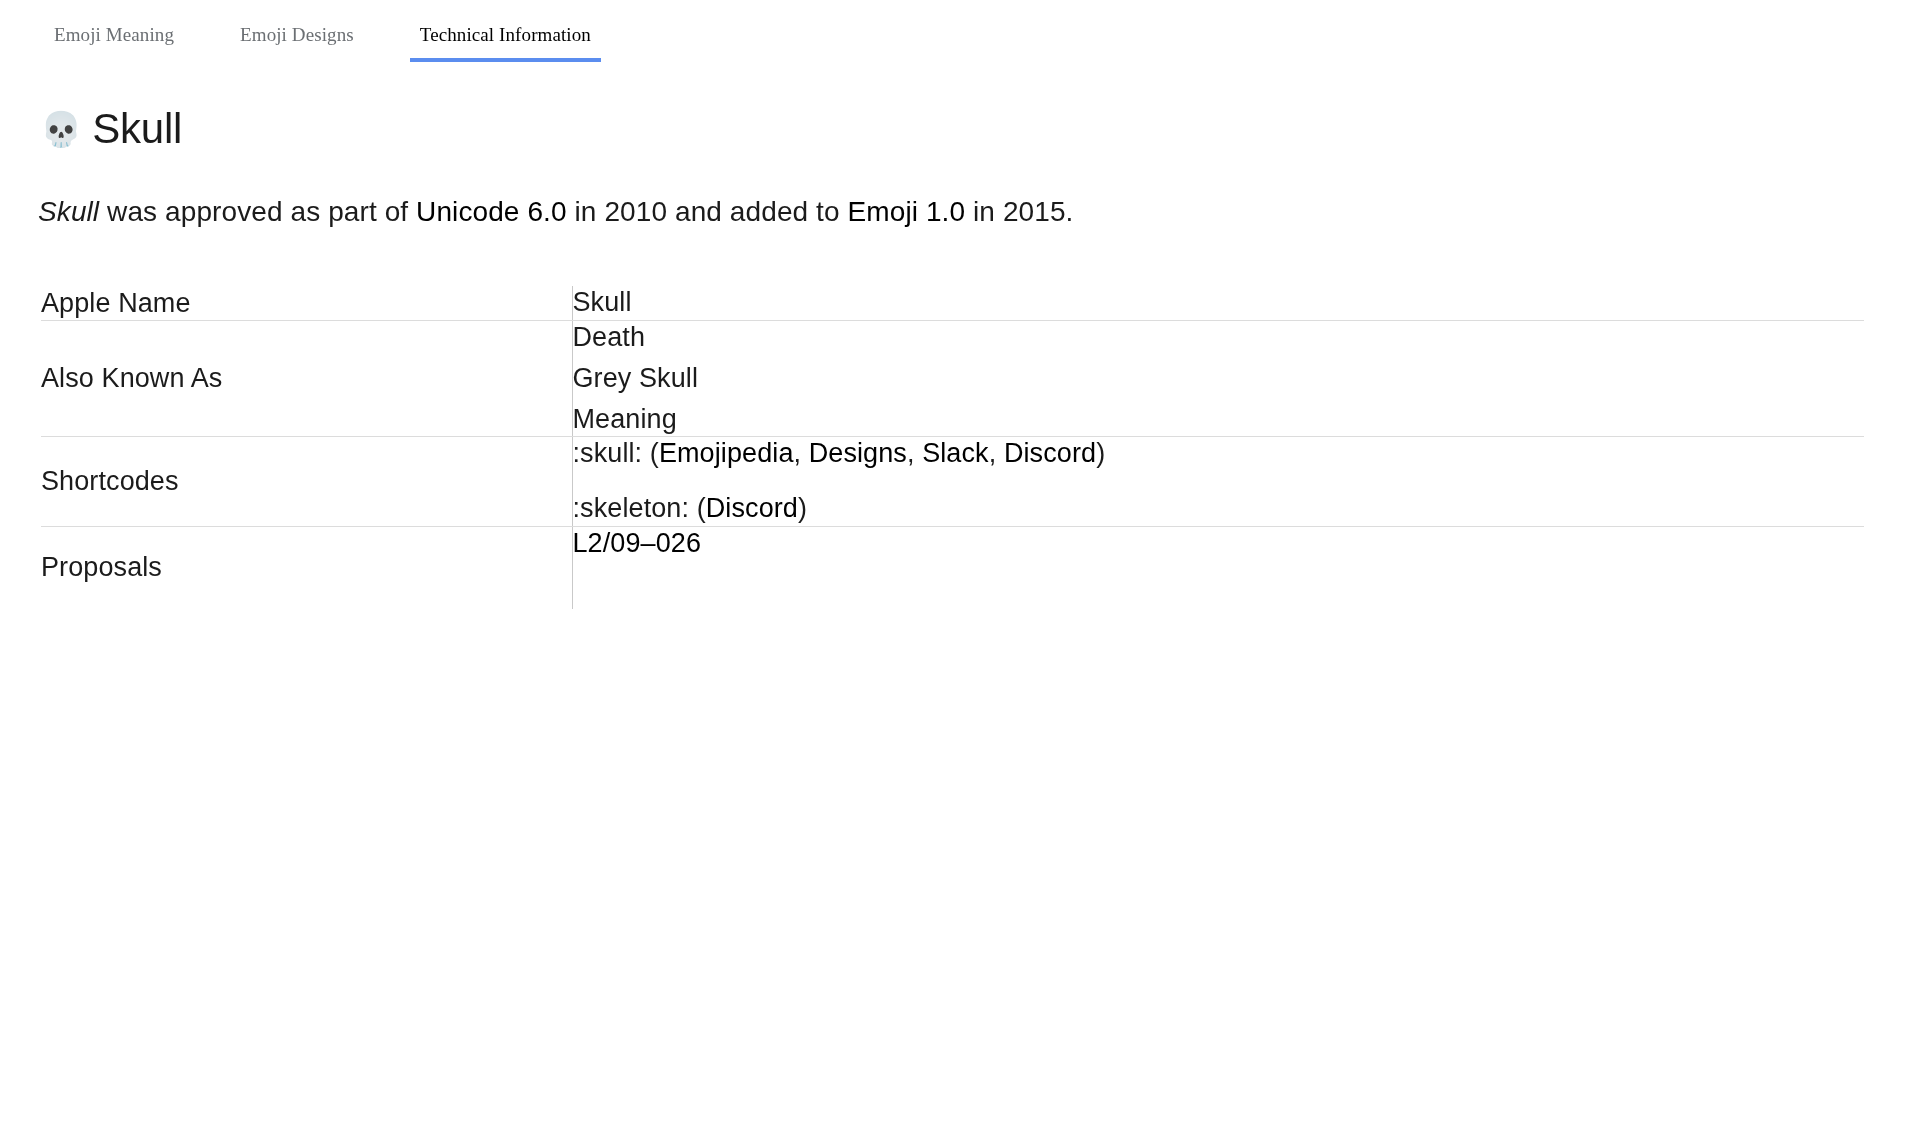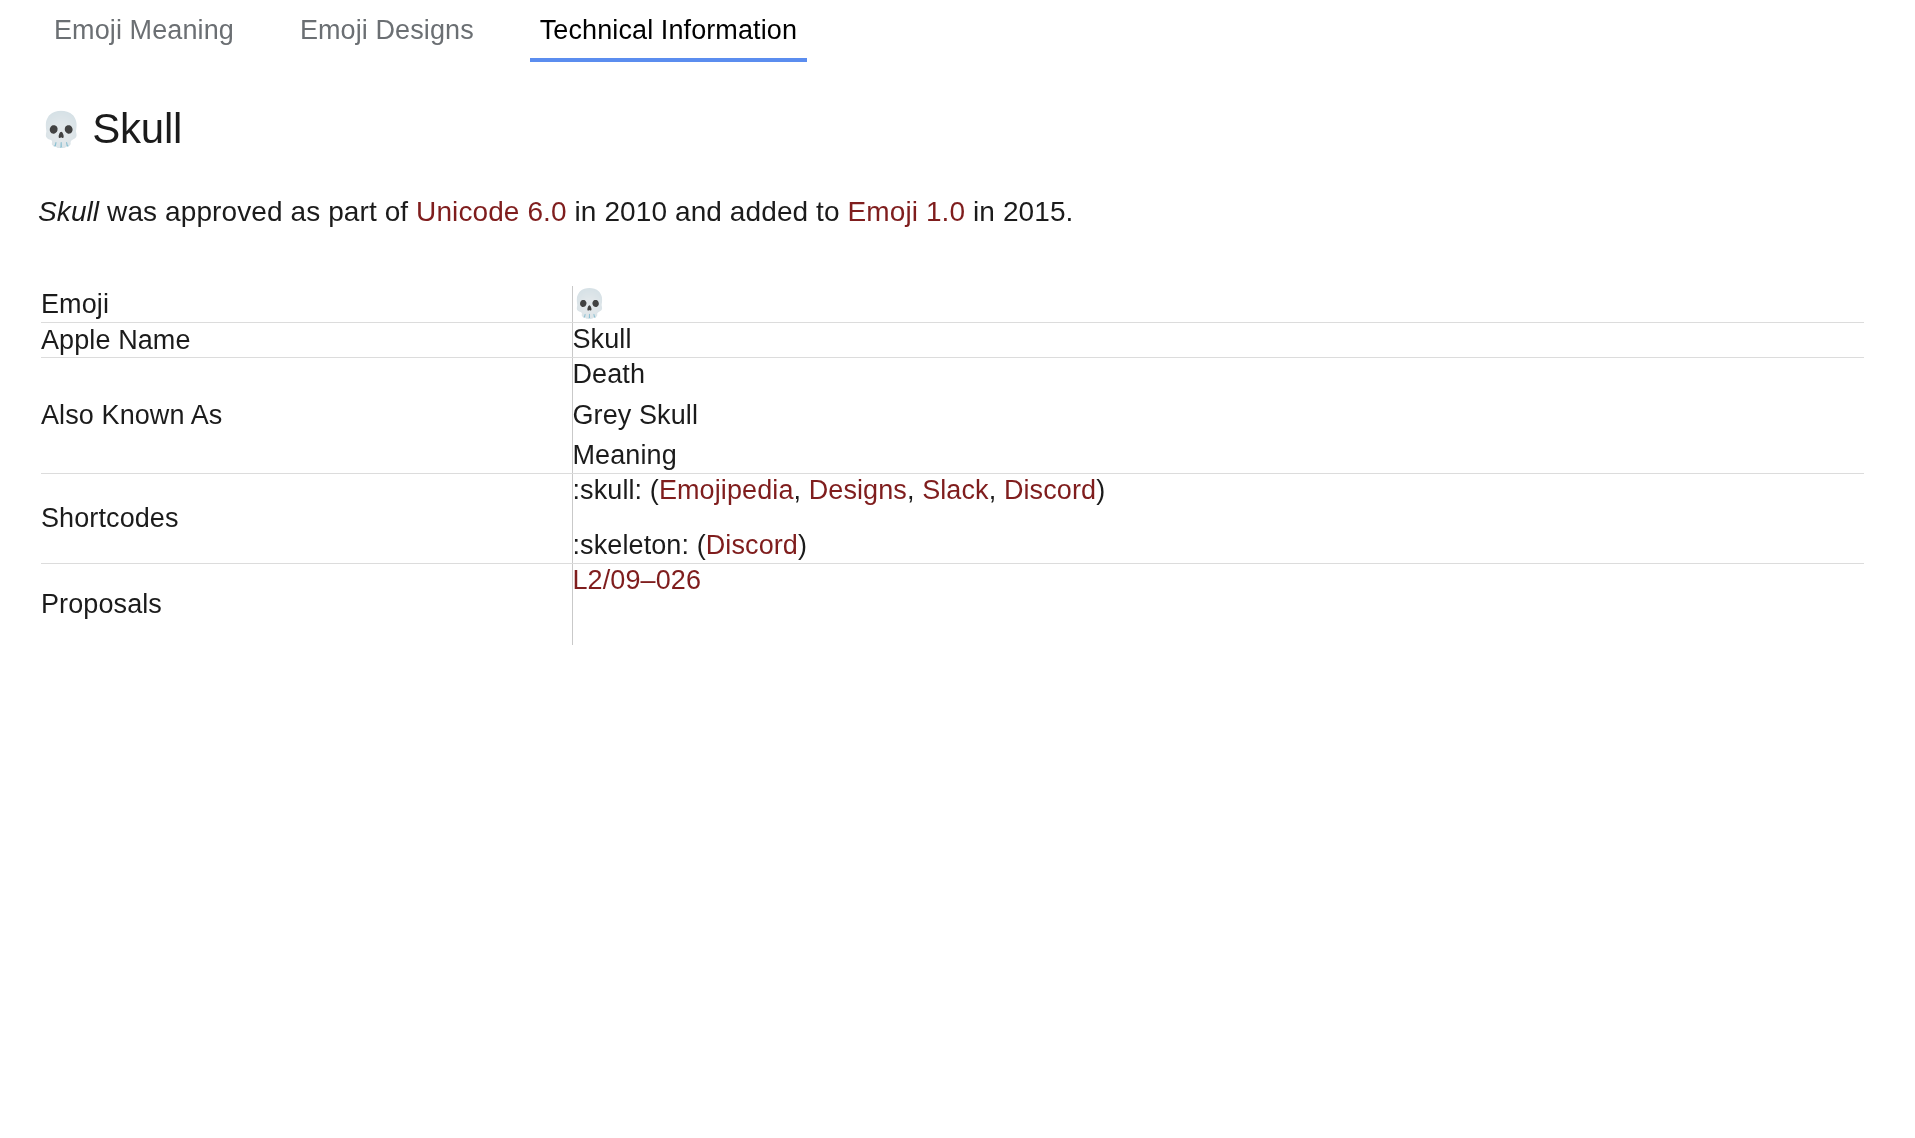--- a/index.html
+++ b/index.html
@@ -20,27 +20,28 @@
   .tabs {
     display: flex;
     align-items: flex-end;
     padding-left: 54px;
     padding-top: 18px;
     height: 62px;
     box-sizing: border-box;
   }
   .tab {
     position: relative;
-    font-size: 27px;
+    font-size: 19px;
     color: #6b6f73;
     letter-spacing: 0.1px;
     padding-bottom: 16px;
     margin-right: 66px;
     white-space: nowrap;
     cursor: pointer;
+    font-family: Liberation Serif, serif;
   }
   .tab.active {
     color: #000000;
   }
   .tab.active::after {
     content: "";
     position: absolute;
     left: -10px;
     right: -10px;
     bottom: 0;
@@ -73,21 +74,21 @@
     padding: 44px 0 0 38px;
     font-size: 28px;
     line-height: 1.3;
     color: #1b1b1b;
     letter-spacing: 0.1px;
   }
   .intro em {
     font-style: italic;
   }
   a.link {
-    color: #7f1d1d;
+    color: #000000;
     text-decoration: none;
     cursor: pointer;
   }
 
   
   .info-table {
     margin-top: 56px;
     margin-left: 41px;
     width: 1823px;
     border-collapse: collapse;
@@ -150,26 +151,20 @@
   <span class="title-emoji">💀</span>
   <span>Skull</span>
 </h1>
 
 <p class="intro">
   <em>Skull</em><span> was approved as part of </span><a class="link" href="#">Unicode 6.0</a><span> in 2010 and added to </span><a class="link" href="#">Emoji 1.0</a><span> in 2015.</span>
 </p>
 
 <table class="info-table">
   <tbody>
-    <tr>
-      <td class="cell-label">Emoji</td>
-      <td class="cell-value">
-        <span class="emoji-big">💀</span>
-      </td>
-    </tr>
 
 
 
     <tr>
       <td class="cell-label">Apple Name</td>
       <td class="cell-value">Skull</td>
     </tr>
 
     <tr>
       <td class="cell-label">Also Known As</td>

